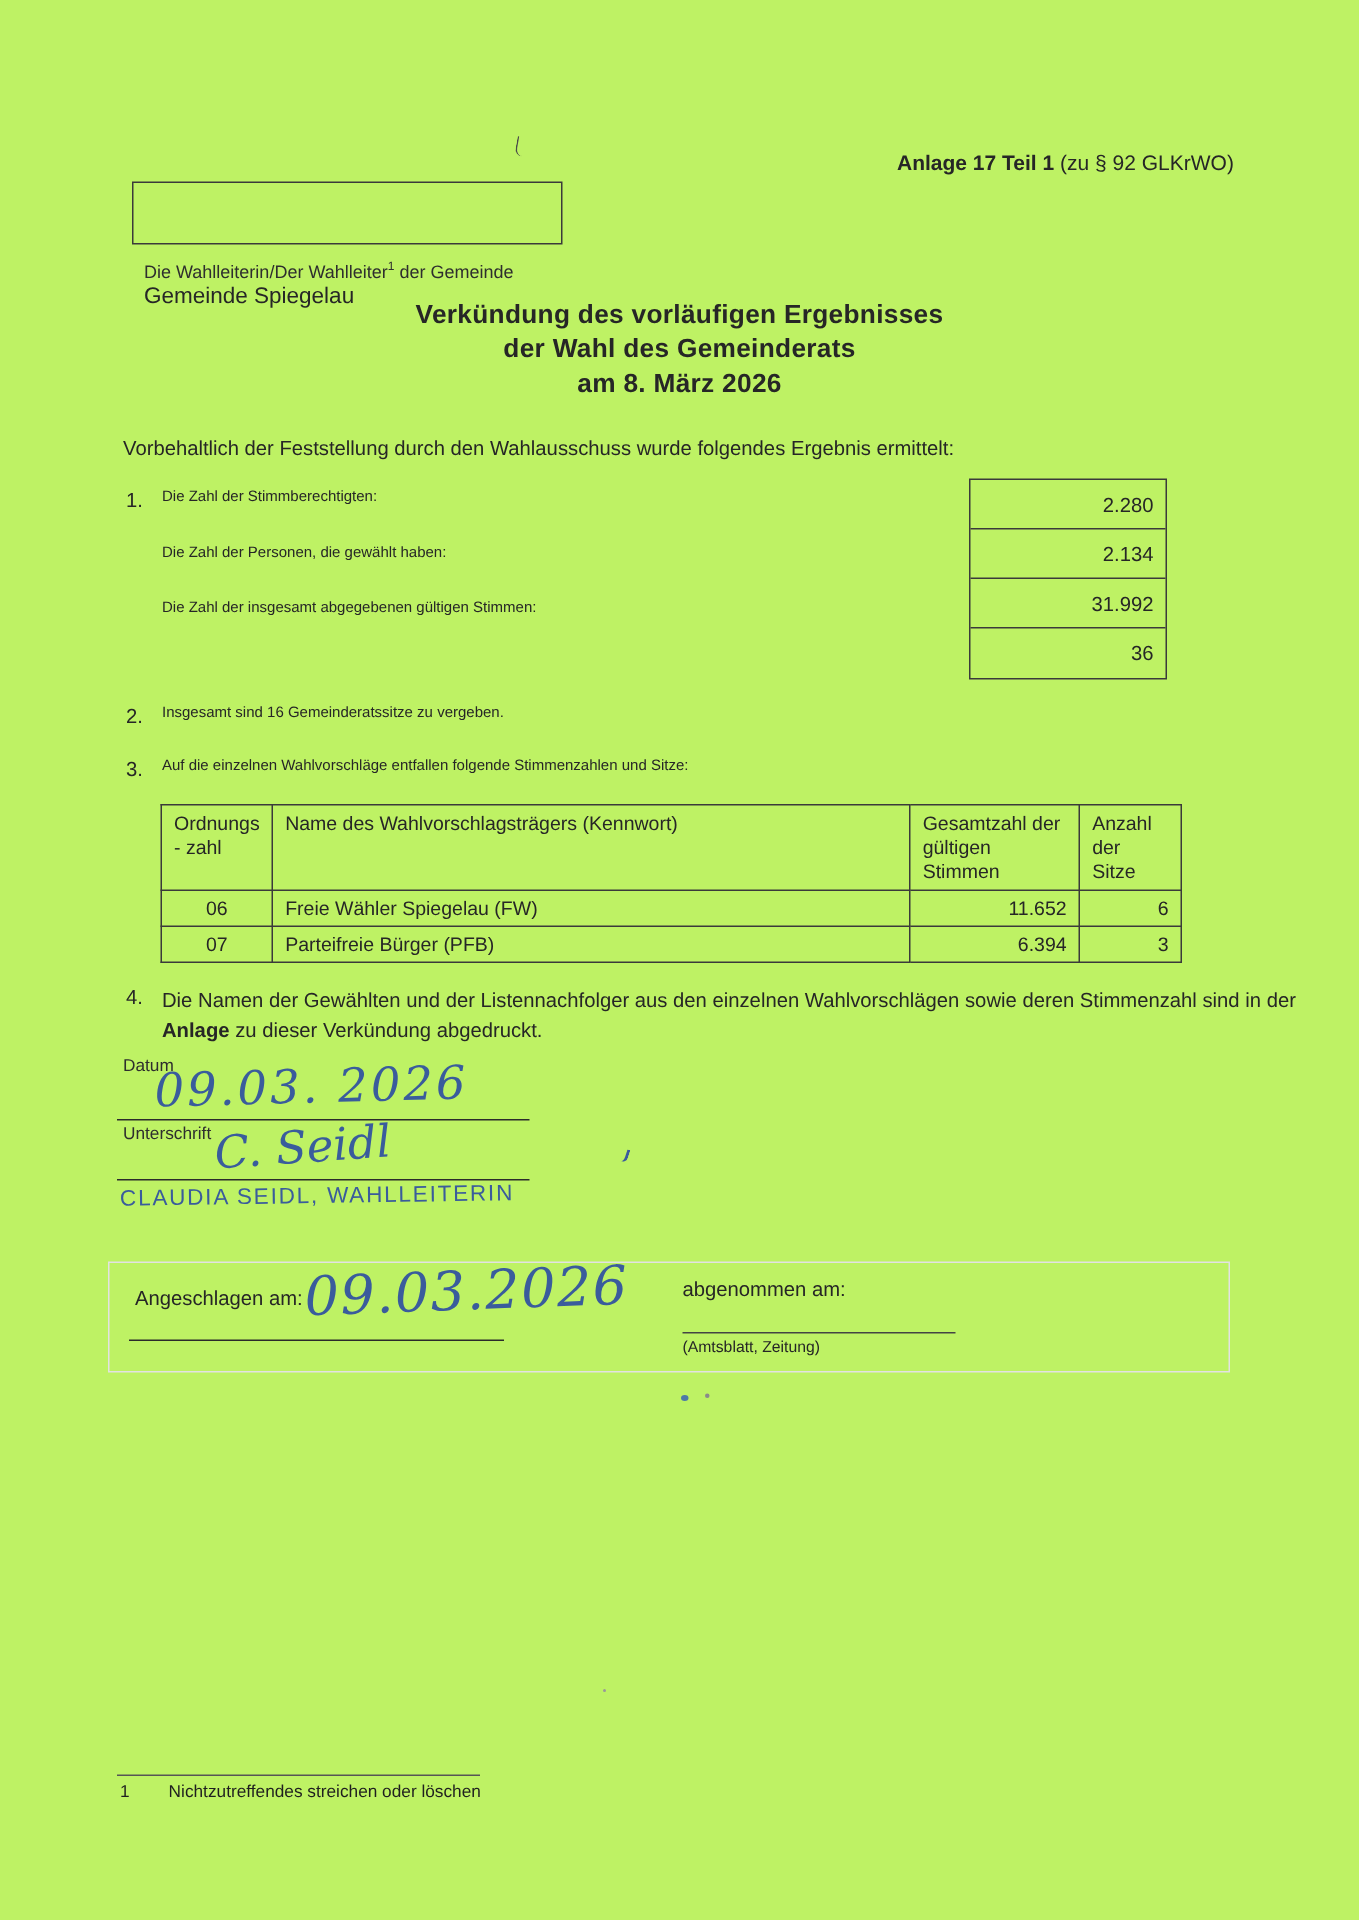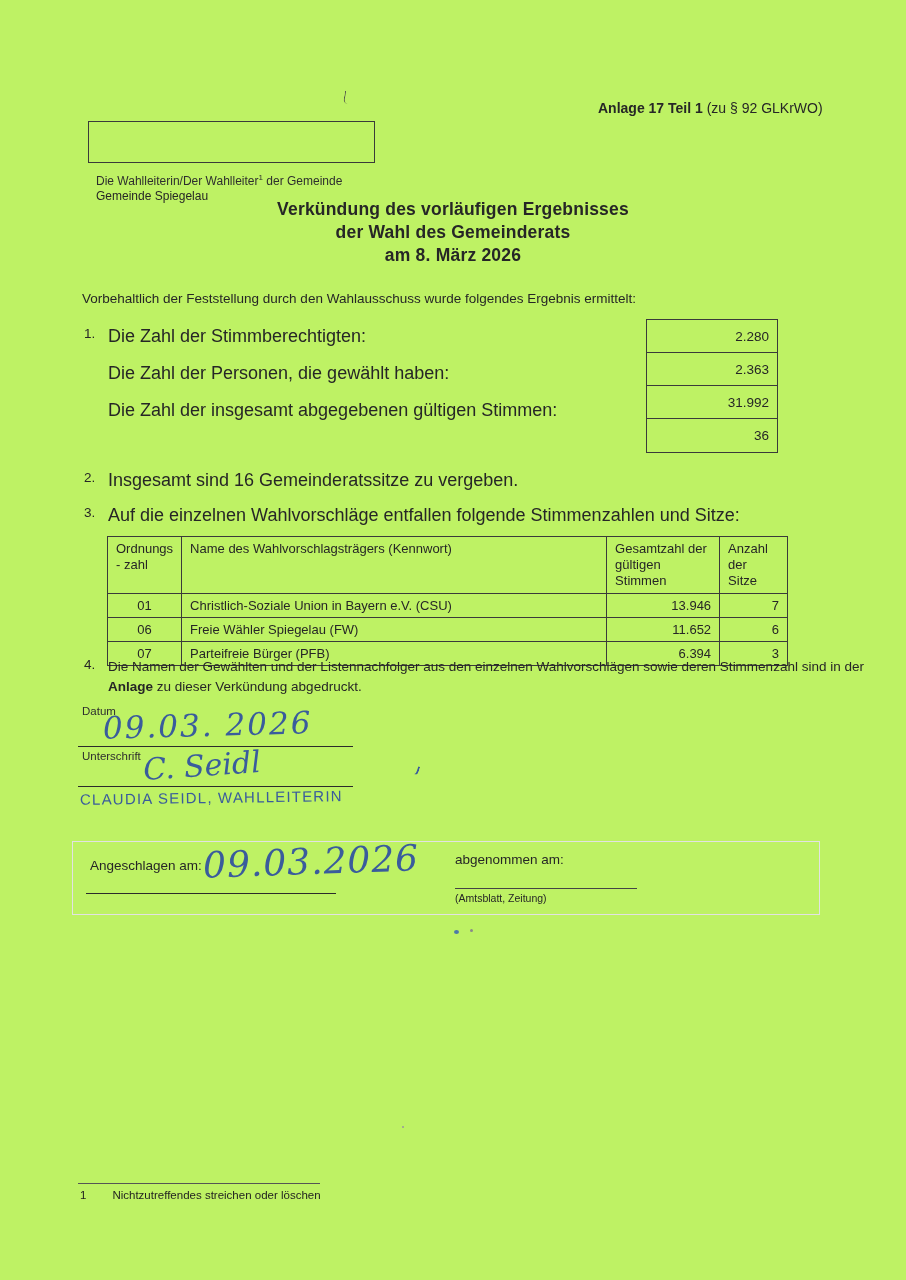--- a/index.html
+++ b/index.html
@@ -13,31 +13,31 @@
   
   .annex { position:absolute; left:598px; top:100px; font-size:14px; white-space:nowrap; }
 
   
   .issuer-box {
     position:absolute; left:88px; top:121px; width:287px; height:42px;
     border:1.6px solid #3a3a3a; padding:3px 7px 0 7px;
   }
   .issuer-line1 { font-size:12px; color:#2e2e2e; white-space:nowrap;margin-top:48px; }
   .issuer-line1 sup { font-size:8px; }
-  .issuer-line2 { font-size:12px; margin-top:1px; white-space:nowrap; }
+  .issuer-line2 { font-size:15px; margin-top:1px; white-space:nowrap; }
 
   
   .title { position:absolute; left:0; top:198px; width:906px; text-align:center;
            font-size:17.5px; font-weight:bold; line-height:23px; letter-spacing:.2px; }
 
   .intro { position:absolute; left:82px; top:291px; font-size:13.5px; }
 
   
   .num { position:absolute; font-size:13.5px; }
-  .s-label { position:absolute; left:108px; font-size:18px; white-space:nowrap; }
+  .s-label { position:absolute; left:108px; font-size:10px; white-space:nowrap; }
 
   
   .value-boxes { position:absolute; left:646px; top:319px; width:132px; border:1.6px solid #3a3a3a; }
   .vcell {
     height:33px; display:flex; align-items:center; justify-content:flex-end;
     padding-right:8px; font-size:13.5px; border-bottom:1.3px solid #3a3a3a;
   }
   .vcell:last-child { border-bottom:none; }
 
   
@@ -110,21 +110,21 @@
 
   <div class="intro">Vorbehaltlich der Feststellung durch den Wahlausschuss wurde folgendes Ergebnis ermittelt:</div>
 
   <div class="num" style="left:84px; top:326px;">1.</div>
   <div class="s-label" style="top:326px;">Die Zahl der Stimmberechtigten:</div>
   <div class="s-label" style="top:363px;">Die Zahl der Personen, die gewählt haben:</div>
   <div class="s-label" style="top:400px;">Die Zahl der insgesamt abgegebenen gültigen Stimmen:</div>
 
   <div class="value-boxes">
     <div class="vcell">2.280</div>
-    <div class="vcell">2.363</div>
+    <div class="vcell">2.134</div>
     <div class="vcell">31.992</div>
     <div class="vcell">36</div>
   </div>
 
   <div class="num" style="left:84px; top:470px;">2.</div>
   <div class="s-label" style="top:470px;">Insgesamt sind 16 Gemeinderatssitze zu vergeben.</div>
 
   <div class="num" style="left:84px; top:505px;">3.</div>
   <div class="s-label" style="top:505px;">Auf die einzelnen Wahlvorschläge entfallen folgende Stimmenzahlen und Sitze:</div>
 
@@ -141,26 +141,20 @@
           <span>gültigen Stimmen</span>
         </th>
         <th class="c-seats">
           <span>Anzahl</span><br>
           <span>der Sitze</span>
         </th>
       </tr>
     </thead>
     <tbody>
       <tr>
-        <td class="c-nr">01</td>
-        <td class="c-name">Christlich-Soziale Union in Bayern e.V. (CSU)</td>
-        <td class="c-votes">13.946</td>
-        <td class="c-seats">7</td>
-      </tr>
-      <tr>
         <td class="c-nr">06</td>
         <td class="c-name">Freie Wähler Spiegelau (FW)</td>
         <td class="c-votes">11.652</td>
         <td class="c-seats">6</td>
       </tr>
       <tr>
         <td class="c-nr">07</td>
         <td class="c-name">Parteifreie Bürger (PFB)</td>
         <td class="c-votes">6.394</td>
         <td class="c-seats">3</td>

